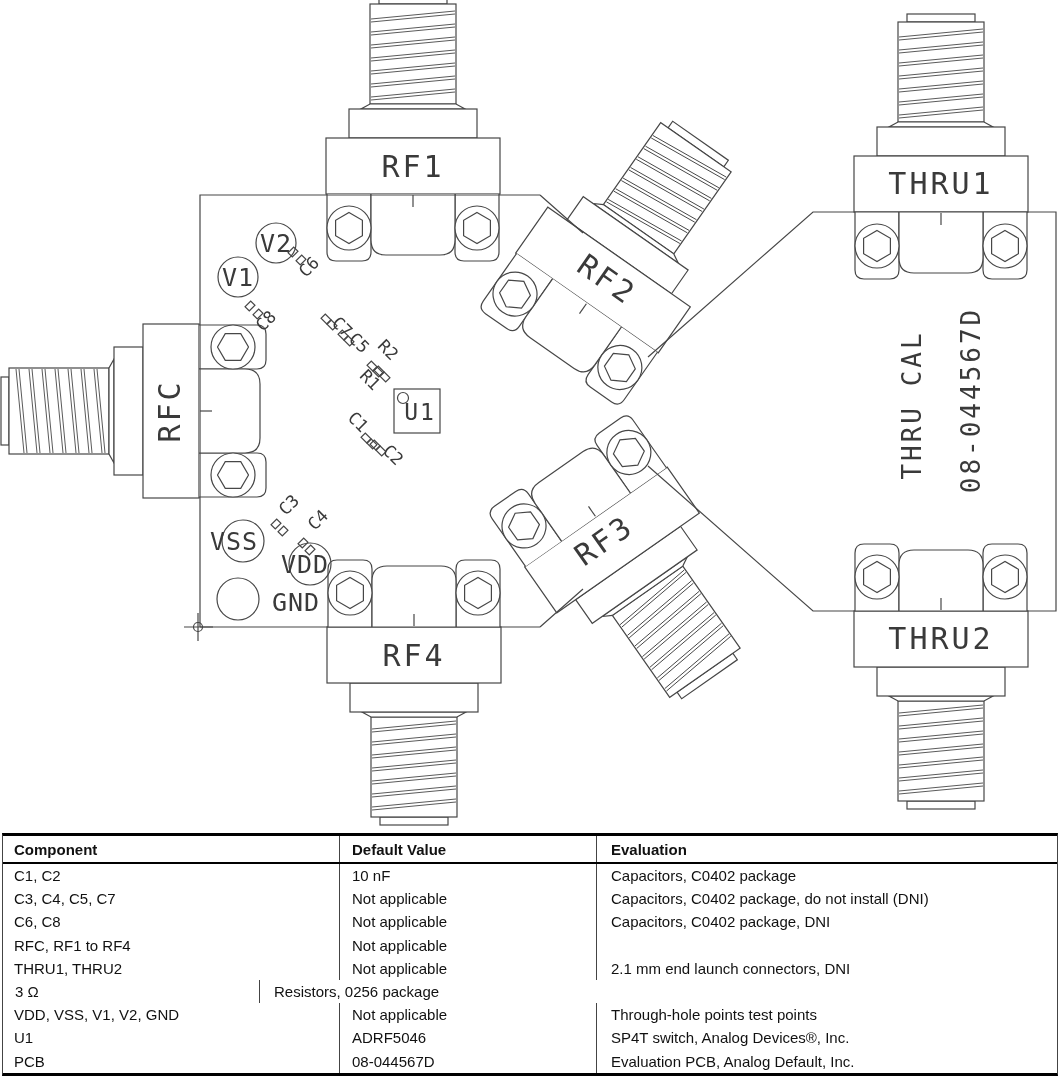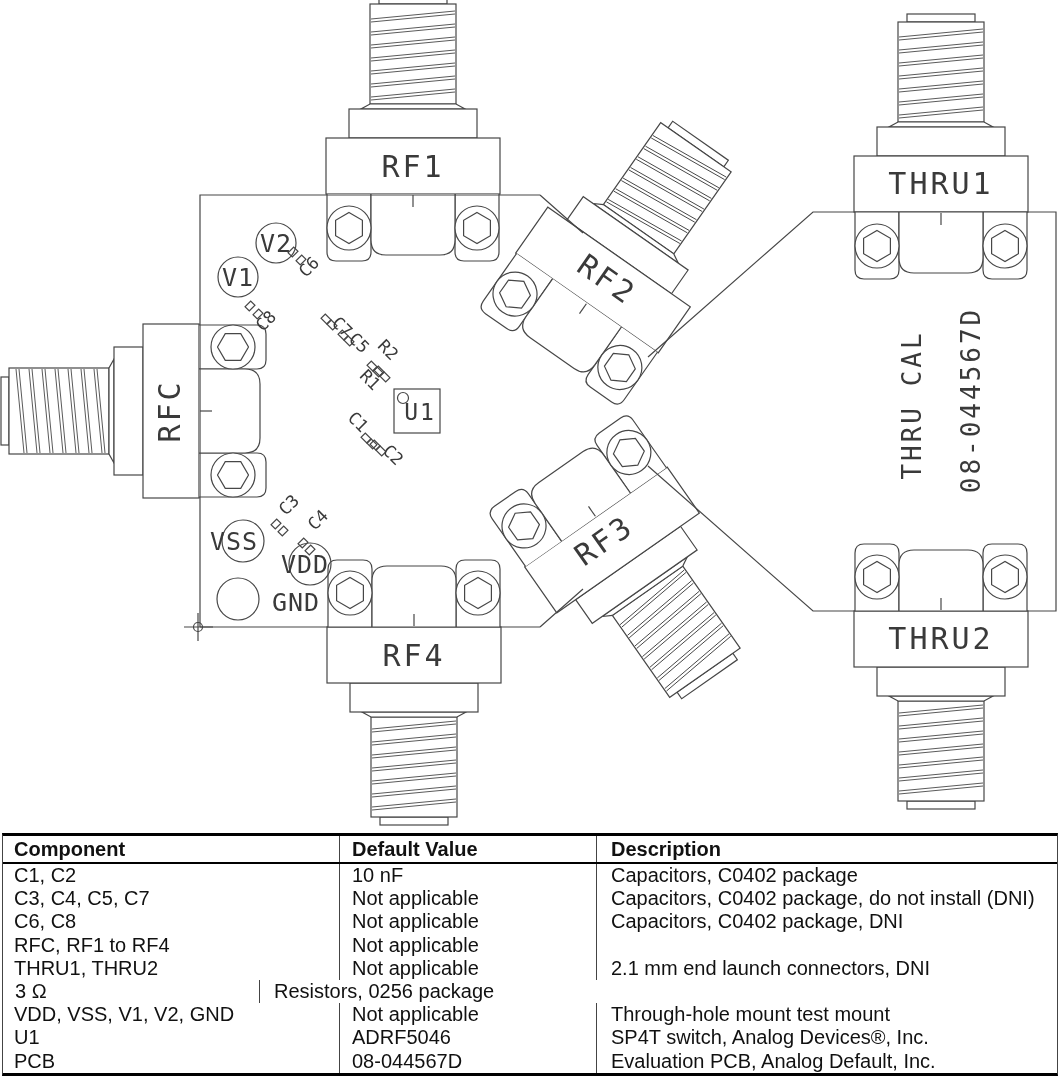--- a/index.html
+++ b/index.html
@@ -12,21 +12,21 @@
   svg text{fill:#3a3a3a;font-family:"DejaVu Sans Mono",monospace;}
   .conn-label{font-size:30px;letter-spacing:3px;text-anchor:middle;}
   .tp-label{font-size:25px;letter-spacing:1px;text-anchor:middle;}
   .cmp-label{font-size:17px;text-anchor:middle;}
   .brd-label{font-size:26px;letter-spacing:3px;text-anchor:middle;}
   .u1-label{font-size:23px;letter-spacing:2px;text-anchor:middle;}
 
   .tbl{position:absolute;left:2px;top:833px;width:1054px;
        border-top:3px solid #000;border-bottom:3px solid #000;
        border-left:1px solid #444;border-right:1px solid #444;
-       font-size:20px;color:#111;background:#fff;}
+       font-size:15px;color:#111;background:#fff;}
   .thead{display:flex;font-weight:bold;border-bottom:2px solid #000;height:26px;}
   .trow{display:flex;height:23.2px;text-align:right;}
   .ca{width:325px;padding-left:11px;border-right:1px solid #444;display:flex;align-items:center;}
   .cb{width:244px;padding-left:12px;border-right:1px solid #444;display:flex;align-items:center;}
   .cc{flex:1;padding-left:14px;display:flex;align-items:center;}
 </style>
 </head>
 <body>
 
 <div id="page">
@@ -200,21 +200,21 @@
     <rect x="299" y="540" width="8" height="6" transform="rotate(-45 303 543)" class="ln"></rect>
     <rect x="306" y="547" width="8" height="6" transform="rotate(-45 310 550)" class="ln"></rect>
     <text class="cmp-label" transform="translate(322,524) rotate(-45)">C4</text>
   </g>
 </svg>
 
 <div class="tbl">
   <div class="thead">
     <div class="ca">Component</div>
     <div class="cb">Default Value</div>
-    <div class="cc">Description</div>
+    <div class="cc">Evaluation</div>
   </div>
   <div class="trow">
     <div class="ca">C1, C2</div>
     <div class="cb">10 nF</div>
     <div class="cc">Capacitors, C0402 package</div>
   </div>
   <div class="trow">
     <div class="ca">C3, C4, C5, C7</div>
     <div class="cb">Not applicable</div>
     <div class="cc">Capacitors, C0402 package, do not install (DNI)</div>
@@ -233,21 +233,21 @@
     <div class="cb">Not applicable</div>
     <div class="cc">2.1 mm end launch connectors, DNI</div>
   </div>
   <div class="trow">
     <div class="cb">3 Ω</div>
     <div class="cc">Resistors, 0256 package</div>
   </div>
   <div class="trow">
     <div class="ca">VDD, VSS, V1, V2, GND</div>
     <div class="cb">Not applicable</div>
-    <div class="cc">Through-hole mount test mount</div>
+    <div class="cc">Through-hole points test points</div>
   </div>
   <div class="trow">
     <div class="ca">U1</div>
     <div class="cb">ADRF5046</div>
     <div class="cc">SP4T switch, Analog Devices®, Inc.</div>
   </div>
   <div class="trow">
     <div class="ca">PCB</div>
     <div class="cb">08-044567D</div>
     <div class="cc">Evaluation PCB, Analog Default, Inc.</div>

